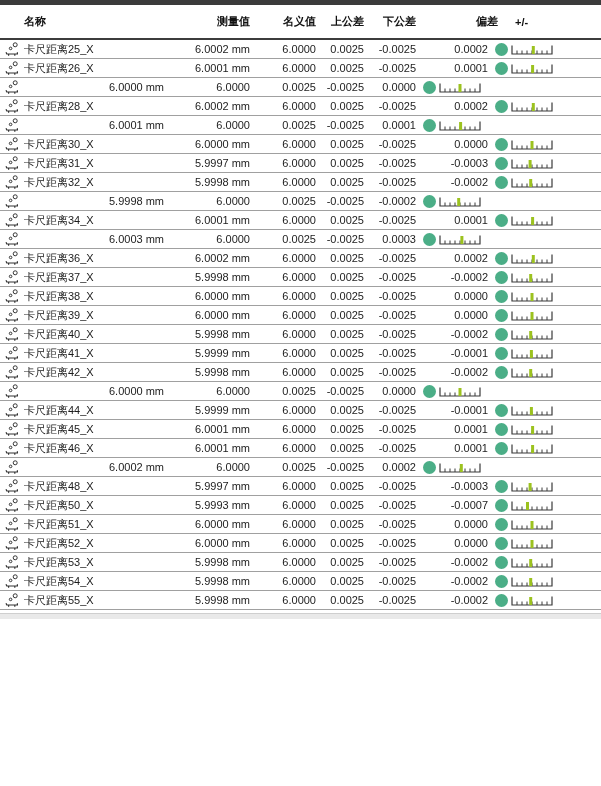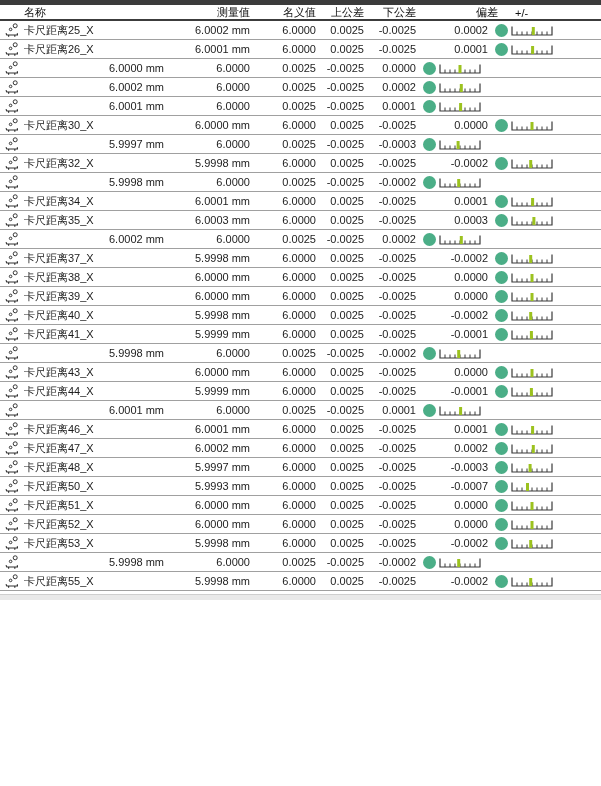--- a/index.html
+++ b/index.html
@@ -5,23 +5,23 @@
   * { margin:0; padding:0; box-sizing:border-box; }
   html,body { width:601px; height:786px; background:#ffffff; overflow:hidden;
               font-family:"Liberation Sans", sans-serif; }
   .top-bar { height:5px; background:#3b3b3b; }
   .grid-row {
     display:grid;
     grid-template-columns:24px 145px 86px 66px 48px 52px 72px 1fr;
     align-items:center;
   }
   .header-row {
-    height:16px;
+    height:35px;
     border-bottom:2px solid #3c3c3c;
-    font-size:11px; font-weight:normal; color:#111;
+    font-size:11px; font-weight:bold; color:#111;
   }
   .header-row .h-name { padding-left:0; }
   .num { text-align:right; padding-right:5px; font-variant-numeric:tabular-nums; }
   .h-dev { margin-right:-10px; }
   .h-pm { text-align:left; padding-left:22px; }
   .data-row {
     height:19px;
     border-bottom:1px solid #a0a0a0;
     font-size:11px; color:#1c1c1c;
     cursor:default;
@@ -121,20 +121,21 @@
   </div>
 
   <div class="grid-row data-row">
     <div class="icon-cell">
       <svg width="16" height="16" viewBox="0 0 16 16">
         <circle cx="11.2" cy="3.8" r="2" fill="none" stroke="#333" stroke-width="1"></circle>
         <circle cx="6.6" cy="7.4" r="1.3" fill="none" stroke="#333" stroke-width="1"></circle>
         <path d="M2 11.2 L2.8 13 L13.4 13 L13.4 11.2 M4.6 13 L4.6 14.8 M10.8 13 L10.8 14.8" fill="none" stroke="#333" stroke-width="1.2"></path>
       </svg>
     </div>
+    <div class="name-cell">卡尺距离28_X</div>
     <div class="num">6.0002 mm</div>
     <div class="num">6.0000</div>
     <div class="num">0.0025</div>
     <div class="num">-0.0025</div>
     <div class="num">0.0002</div>
     <div class="indicator-cell">
       <span class="status-dot" style="background: rgb(75, 174, 135);"></span>
       <svg class="spark" width="42" height="14" viewBox="0 0 42 14">
         <path class="spark-frame" d="M1 3.5 L1 12 L41 12 L41 3.5" fill="none" stroke-width="1.2" stroke="#3a3a3a"></path>
         <path class="spark-ticks" d="M6 8.5 V12 M11 8.5 V12 M16 8.5 V12 M21 8.5 V12 M26 8.5 V12 M31 8.5 V12 M36 8.5 V12" fill="none" stroke-width="1" stroke="#3a3a3a"></path>
@@ -191,20 +192,21 @@
   </div>
 
   <div class="grid-row data-row">
     <div class="icon-cell">
       <svg width="16" height="16" viewBox="0 0 16 16">
         <circle cx="11.2" cy="3.8" r="2" fill="none" stroke="#333" stroke-width="1"></circle>
         <circle cx="6.6" cy="7.4" r="1.3" fill="none" stroke="#333" stroke-width="1"></circle>
         <path d="M2 11.2 L2.8 13 L13.4 13 L13.4 11.2 M4.6 13 L4.6 14.8 M10.8 13 L10.8 14.8" fill="none" stroke="#333" stroke-width="1.2"></path>
       </svg>
     </div>
+    <div class="name-cell">卡尺距离31_X</div>
     <div class="num">5.9997 mm</div>
     <div class="num">6.0000</div>
     <div class="num">0.0025</div>
     <div class="num">-0.0025</div>
     <div class="num">-0.0003</div>
     <div class="indicator-cell">
       <span class="status-dot" style="background: rgb(75, 174, 135);"></span>
       <svg class="spark" width="42" height="14" viewBox="0 0 42 14">
         <path class="spark-frame" d="M1 3.5 L1 12 L41 12 L41 3.5" fill="none" stroke-width="1.2" stroke="#3a3a3a"></path>
         <path class="spark-ticks" d="M6 8.5 V12 M11 8.5 V12 M16 8.5 V12 M21 8.5 V12 M26 8.5 V12 M31 8.5 V12 M36 8.5 V12" fill="none" stroke-width="1" stroke="#3a3a3a"></path>
@@ -285,21 +287,20 @@
   </div>
 
   <div class="grid-row data-row">
     <div class="icon-cell">
       <svg width="16" height="16" viewBox="0 0 16 16">
         <circle cx="11.2" cy="3.8" r="2" fill="none" stroke="#333" stroke-width="1"></circle>
         <circle cx="6.6" cy="7.4" r="1.3" fill="none" stroke="#333" stroke-width="1"></circle>
         <path d="M2 11.2 L2.8 13 L13.4 13 L13.4 11.2 M4.6 13 L4.6 14.8 M10.8 13 L10.8 14.8" fill="none" stroke="#333" stroke-width="1.2"></path>
       </svg>
     </div>
-    <div class="name-cell">卡尺距离35_X</div>
     <div class="num">6.0003 mm</div>
     <div class="num">6.0000</div>
     <div class="num">0.0025</div>
     <div class="num">-0.0025</div>
     <div class="num">0.0003</div>
     <div class="indicator-cell">
       <span class="status-dot" style="background: rgb(75, 174, 135);"></span>
       <svg class="spark" width="42" height="14" viewBox="0 0 42 14">
         <path class="spark-frame" d="M1 3.5 L1 12 L41 12 L41 3.5" fill="none" stroke-width="1.2" stroke="#3a3a3a"></path>
         <path class="spark-ticks" d="M6 8.5 V12 M11 8.5 V12 M16 8.5 V12 M21 8.5 V12 M26 8.5 V12 M31 8.5 V12 M36 8.5 V12" fill="none" stroke-width="1" stroke="#3a3a3a"></path>
@@ -309,20 +310,21 @@
   </div>
 
   <div class="grid-row data-row">
     <div class="icon-cell">
       <svg width="16" height="16" viewBox="0 0 16 16">
         <circle cx="11.2" cy="3.8" r="2" fill="none" stroke="#333" stroke-width="1"></circle>
         <circle cx="6.6" cy="7.4" r="1.3" fill="none" stroke="#333" stroke-width="1"></circle>
         <path d="M2 11.2 L2.8 13 L13.4 13 L13.4 11.2 M4.6 13 L4.6 14.8 M10.8 13 L10.8 14.8" fill="none" stroke="#333" stroke-width="1.2"></path>
       </svg>
     </div>
+    <div class="name-cell">卡尺距离36_X</div>
     <div class="num">6.0002 mm</div>
     <div class="num">6.0000</div>
     <div class="num">0.0025</div>
     <div class="num">-0.0025</div>
     <div class="num">0.0002</div>
     <div class="indicator-cell">
       <span class="status-dot" style="background: rgb(75, 174, 135);"></span>
       <svg class="spark" width="42" height="14" viewBox="0 0 42 14">
         <path class="spark-frame" d="M1 3.5 L1 12 L41 12 L41 3.5" fill="none" stroke-width="1.2" stroke="#3a3a3a"></path>
         <path class="spark-ticks" d="M6 8.5 V12 M11 8.5 V12 M16 8.5 V12 M21 8.5 V12 M26 8.5 V12 M31 8.5 V12 M36 8.5 V12" fill="none" stroke-width="1" stroke="#3a3a3a"></path>
@@ -452,20 +454,21 @@
   </div>
 
   <div class="grid-row data-row">
     <div class="icon-cell">
       <svg width="16" height="16" viewBox="0 0 16 16">
         <circle cx="11.2" cy="3.8" r="2" fill="none" stroke="#333" stroke-width="1"></circle>
         <circle cx="6.6" cy="7.4" r="1.3" fill="none" stroke="#333" stroke-width="1"></circle>
         <path d="M2 11.2 L2.8 13 L13.4 13 L13.4 11.2 M4.6 13 L4.6 14.8 M10.8 13 L10.8 14.8" fill="none" stroke="#333" stroke-width="1.2"></path>
       </svg>
     </div>
+    <div class="name-cell">卡尺距离42_X</div>
     <div class="num">5.9998 mm</div>
     <div class="num">6.0000</div>
     <div class="num">0.0025</div>
     <div class="num">-0.0025</div>
     <div class="num">-0.0002</div>
     <div class="indicator-cell">
       <span class="status-dot" style="background: rgb(75, 174, 135);"></span>
       <svg class="spark" width="42" height="14" viewBox="0 0 42 14">
         <path class="spark-frame" d="M1 3.5 L1 12 L41 12 L41 3.5" fill="none" stroke-width="1.2" stroke="#3a3a3a"></path>
         <path class="spark-ticks" d="M6 8.5 V12 M11 8.5 V12 M16 8.5 V12 M21 8.5 V12 M26 8.5 V12 M31 8.5 V12 M36 8.5 V12" fill="none" stroke-width="1" stroke="#3a3a3a"></path>
@@ -475,21 +478,20 @@
   </div>
 
   <div class="grid-row data-row">
     <div class="icon-cell">
       <svg width="16" height="16" viewBox="0 0 16 16">
         <circle cx="11.2" cy="3.8" r="2" fill="none" stroke="#333" stroke-width="1"></circle>
         <circle cx="6.6" cy="7.4" r="1.3" fill="none" stroke="#333" stroke-width="1"></circle>
         <path d="M2 11.2 L2.8 13 L13.4 13 L13.4 11.2 M4.6 13 L4.6 14.8 M10.8 13 L10.8 14.8" fill="none" stroke="#333" stroke-width="1.2"></path>
       </svg>
     </div>
-    <div class="name-cell">卡尺距离43_X</div>
     <div class="num">6.0000 mm</div>
     <div class="num">6.0000</div>
     <div class="num">0.0025</div>
     <div class="num">-0.0025</div>
     <div class="num">0.0000</div>
     <div class="indicator-cell">
       <span class="status-dot" style="background: rgb(75, 174, 135);"></span>
       <svg class="spark" width="42" height="14" viewBox="0 0 42 14">
         <path class="spark-frame" d="M1 3.5 L1 12 L41 12 L41 3.5" fill="none" stroke-width="1.2" stroke="#3a3a3a"></path>
         <path class="spark-ticks" d="M6 8.5 V12 M11 8.5 V12 M16 8.5 V12 M21 8.5 V12 M26 8.5 V12 M31 8.5 V12 M36 8.5 V12" fill="none" stroke-width="1" stroke="#3a3a3a"></path>
@@ -523,20 +525,21 @@
   </div>
 
   <div class="grid-row data-row">
     <div class="icon-cell">
       <svg width="16" height="16" viewBox="0 0 16 16">
         <circle cx="11.2" cy="3.8" r="2" fill="none" stroke="#333" stroke-width="1"></circle>
         <circle cx="6.6" cy="7.4" r="1.3" fill="none" stroke="#333" stroke-width="1"></circle>
         <path d="M2 11.2 L2.8 13 L13.4 13 L13.4 11.2 M4.6 13 L4.6 14.8 M10.8 13 L10.8 14.8" fill="none" stroke="#333" stroke-width="1.2"></path>
       </svg>
     </div>
+    <div class="name-cell">卡尺距离45_X</div>
     <div class="num">6.0001 mm</div>
     <div class="num">6.0000</div>
     <div class="num">0.0025</div>
     <div class="num">-0.0025</div>
     <div class="num">0.0001</div>
     <div class="indicator-cell">
       <span class="status-dot" style="background: rgb(75, 174, 135);"></span>
       <svg class="spark" width="42" height="14" viewBox="0 0 42 14">
         <path class="spark-frame" d="M1 3.5 L1 12 L41 12 L41 3.5" fill="none" stroke-width="1.2" stroke="#3a3a3a"></path>
         <path class="spark-ticks" d="M6 8.5 V12 M11 8.5 V12 M16 8.5 V12 M21 8.5 V12 M26 8.5 V12 M31 8.5 V12 M36 8.5 V12" fill="none" stroke-width="1" stroke="#3a3a3a"></path>
@@ -570,21 +573,20 @@
   </div>
 
   <div class="grid-row data-row">
     <div class="icon-cell">
       <svg width="16" height="16" viewBox="0 0 16 16">
         <circle cx="11.2" cy="3.8" r="2" fill="none" stroke="#333" stroke-width="1"></circle>
         <circle cx="6.6" cy="7.4" r="1.3" fill="none" stroke="#333" stroke-width="1"></circle>
         <path d="M2 11.2 L2.8 13 L13.4 13 L13.4 11.2 M4.6 13 L4.6 14.8 M10.8 13 L10.8 14.8" fill="none" stroke="#333" stroke-width="1.2"></path>
       </svg>
     </div>
-    <div class="name-cell">卡尺距离47_X</div>
     <div class="num">6.0002 mm</div>
     <div class="num">6.0000</div>
     <div class="num">0.0025</div>
     <div class="num">-0.0025</div>
     <div class="num">0.0002</div>
     <div class="indicator-cell">
       <span class="status-dot" style="background: rgb(75, 174, 135);"></span>
       <svg class="spark" width="42" height="14" viewBox="0 0 42 14">
         <path class="spark-frame" d="M1 3.5 L1 12 L41 12 L41 3.5" fill="none" stroke-width="1.2" stroke="#3a3a3a"></path>
         <path class="spark-ticks" d="M6 8.5 V12 M11 8.5 V12 M16 8.5 V12 M21 8.5 V12 M26 8.5 V12 M31 8.5 V12 M36 8.5 V12" fill="none" stroke-width="1" stroke="#3a3a3a"></path>
@@ -714,20 +716,21 @@
   </div>
 
   <div class="grid-row data-row">
     <div class="icon-cell">
       <svg width="16" height="16" viewBox="0 0 16 16">
         <circle cx="11.2" cy="3.8" r="2" fill="none" stroke="#333" stroke-width="1"></circle>
         <circle cx="6.6" cy="7.4" r="1.3" fill="none" stroke="#333" stroke-width="1"></circle>
         <path d="M2 11.2 L2.8 13 L13.4 13 L13.4 11.2 M4.6 13 L4.6 14.8 M10.8 13 L10.8 14.8" fill="none" stroke="#333" stroke-width="1.2"></path>
       </svg>
     </div>
+    <div class="name-cell">卡尺距离54_X</div>
     <div class="num">5.9998 mm</div>
     <div class="num">6.0000</div>
     <div class="num">0.0025</div>
     <div class="num">-0.0025</div>
     <div class="num">-0.0002</div>
     <div class="indicator-cell">
       <span class="status-dot" style="background: rgb(75, 174, 135);"></span>
       <svg class="spark" width="42" height="14" viewBox="0 0 42 14">
         <path class="spark-frame" d="M1 3.5 L1 12 L41 12 L41 3.5" fill="none" stroke-width="1.2" stroke="#3a3a3a"></path>
         <path class="spark-ticks" d="M6 8.5 V12 M11 8.5 V12 M16 8.5 V12 M21 8.5 V12 M26 8.5 V12 M31 8.5 V12 M36 8.5 V12" fill="none" stroke-width="1" stroke="#3a3a3a"></path>

